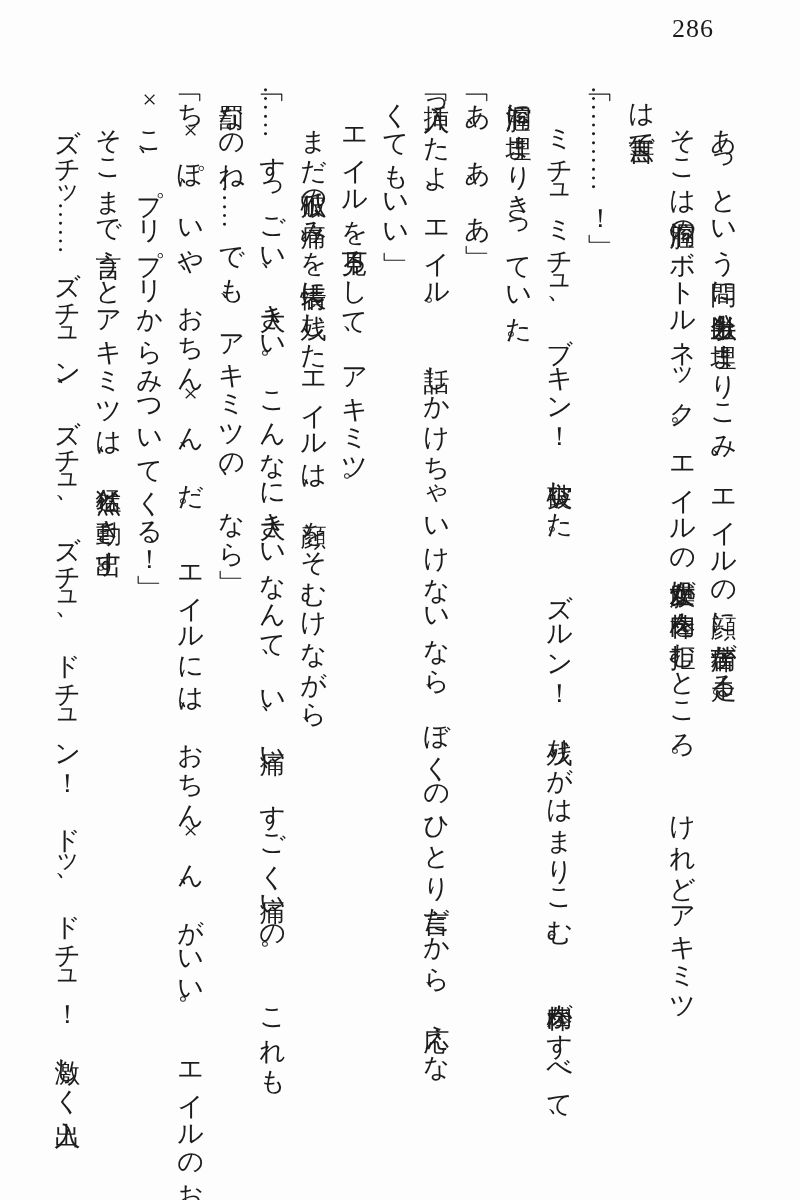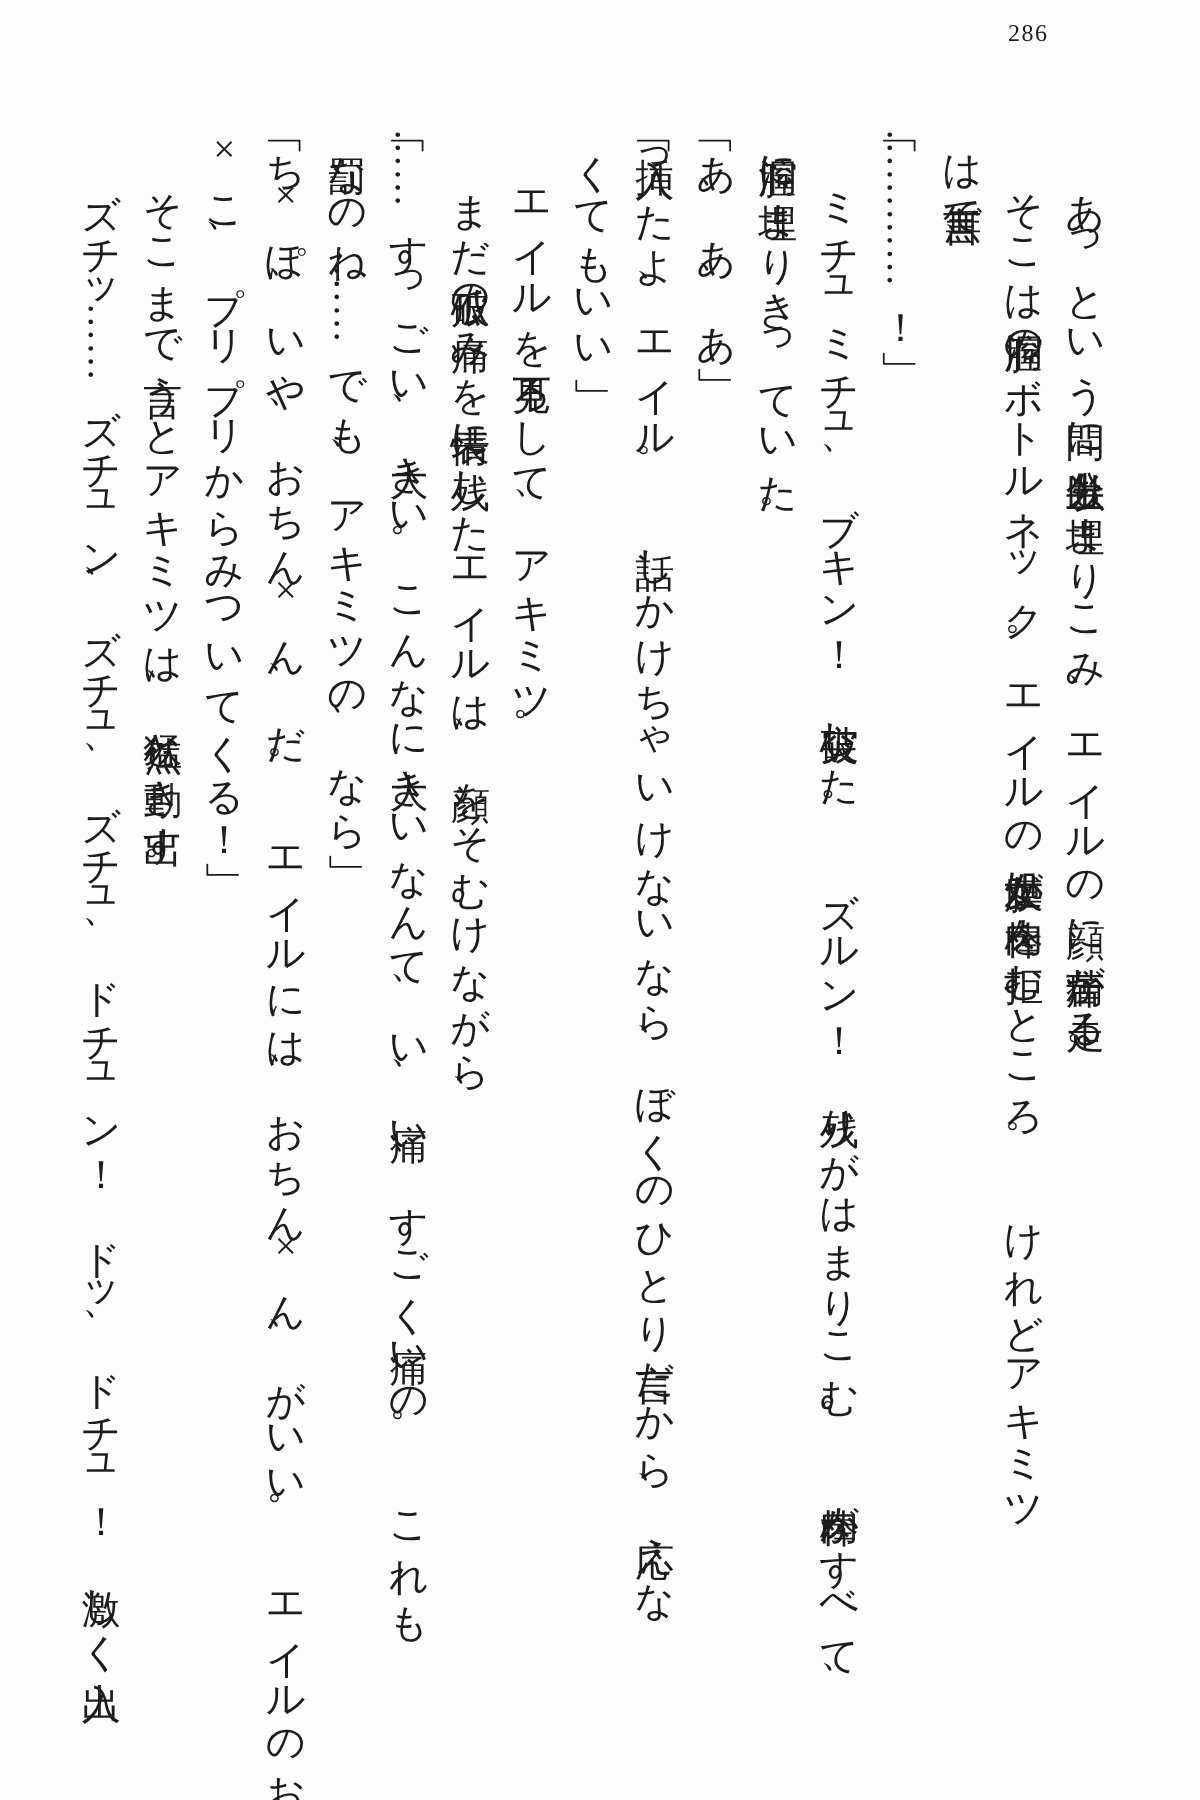--- a/index.html
+++ b/index.html
@@ -15,21 +15,21 @@
     font-family: "Liberation Serif", "DejaVu Serif", serif;
   }
   .page {
     position: absolute;
     inset: 0;
   }
   .page-number {
     position: absolute;
     top: 14px;
     left: 672px;
-    font-size: 16px;
+    font-size: 26px;
     letter-spacing: 1px;
     color: #1c1c1c;
     writing-mode: horizontal-tb;
   }
   .text-block {
     position: absolute;
     top: 85px;
     right: 56px;
     height: 1060px;
     writing-mode: vertical-rl;

